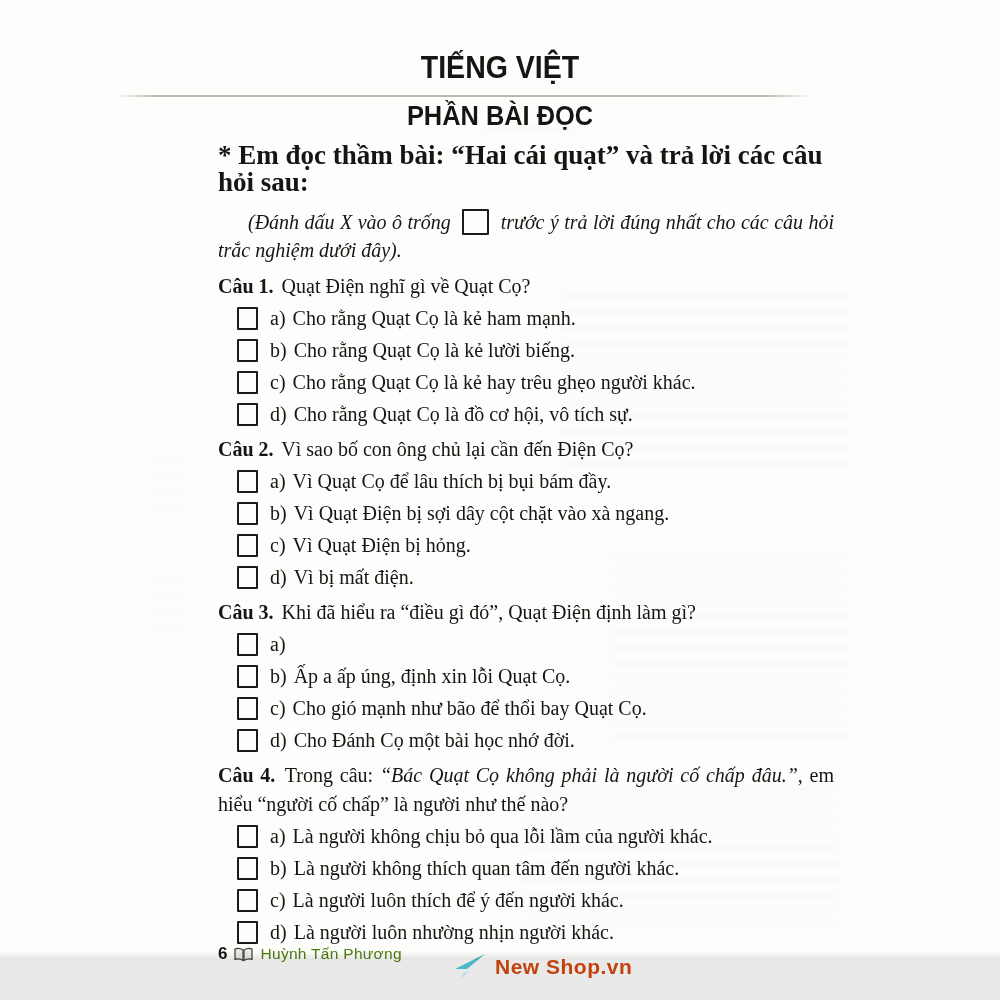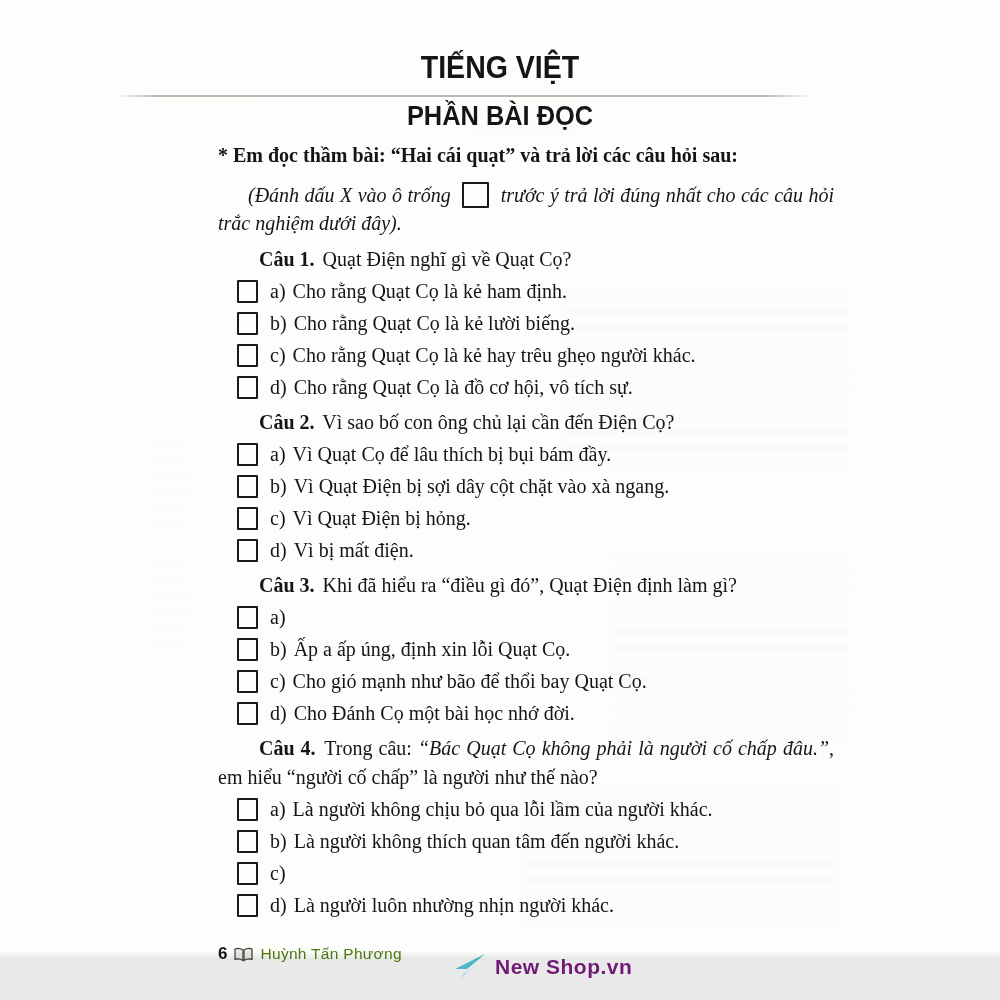--- a/index.html
+++ b/index.html
@@ -27,31 +27,31 @@
   .section-subtitle{
     position:absolute;top:101px;left:0;right:0;margin:0;
     text-align:center;
     font-family:"Liberation Sans","DejaVu Sans",sans-serif;
     font-weight:bold;font-size:27px;
     transform:scaleX(.94);
   }
   
   .content{position:absolute;left:218px;top:142px;width:616px;}
   .intro{
-    margin:0 0 6px;font-weight:bold;font-size:20px;line-height:27px;
+    margin:0 0 6px;font-weight:bold;font-size:27px;line-height:27px;
   }
   .note{
     margin:12px 0 4px;font-style:italic;font-size:20px;line-height:28px;
     text-indent:30px;text-align:justify;
   }
   .question{margin-top:8px;}
   .q-head{
     margin:0 0 6px;font-size:20px;line-height:29px;text-align:justify;
   }
-  .q-label{font-weight:bold;margin-right:3px;margin-left:41px;}
+  .q-label{font-weight:bold;margin-right:3px;}
   .q-quote{font-style:italic;}
   .options{}
   .option{
     display:flex;align-items:center;margin:0 0 9px 19px;
     font-size:20px;line-height:23px;
   }
   .cb{
     box-sizing:border-box;flex:none;width:21px;height:23px;
     border:2px solid #1c1b19;border-radius:1px;background:transparent;
     margin-right:12px;cursor:pointer;
@@ -71,21 +71,21 @@
   .page-num{font-weight:bold;font-size:17px;}
   .book-icon{margin:0 2px;}
   .author{font-size:15.5px;color:#4d7c0f;letter-spacing:.3px;}
   .watermark{
     position:absolute;left:452px;top:952px;
     display:flex;align-items:center;gap:7px;
   }
   .watermark-text{
     font-family:"Liberation Sans","DejaVu Sans",sans-serif;
     font-weight:bold;font-size:21px;letter-spacing:.5px;
-    color:#701a75;
+    color:#c2410c;
   }
   
   .smudge{
     position:absolute;pointer-events:none;opacity:.32;filter:blur(3px);
     background:repeating-linear-gradient(180deg,rgba(112,106,98,.16) 0 3px,transparent 3px 15px);
   }
   .smudge-subtitle{left:478px;top:128px;width:95px;height:16px;opacity:.38;}
   .smudge-a{left:560px;top:296px;width:290px;height:170px;}
   .smudge-b{left:610px;top:556px;width:240px;height:190px;}
   .smudge-c{left:520px;top:788px;width:320px;height:150px;}
@@ -121,21 +121,21 @@
     <div>
   <section class="question">
     <p class="q-head">
       <span class="q-label">Câu 1.</span>
       <span class="q-text">Quạt Điện nghĩ gì về Quạt Cọ?</span><span class="q-quote"></span><span class="q-suffix"></span>
     </p>
     <div class="options">
   <div class="option">
     <span class="cb"></span>
     <span class="opt-key">a)</span>
-    <span class="opt-text">Cho rằng Quạt Cọ là kẻ ham định.</span>
+    <span class="opt-text">Cho rằng Quạt Cọ là kẻ ham mạnh.</span>
   </div>
 
   <div class="option">
     <span class="cb"></span>
     <span class="opt-key">b)</span>
     <span class="opt-text">Cho rằng Quạt Cọ là kẻ lười biếng.</span>
   </div>
 
   <div class="option">
     <span class="cb"></span>
@@ -228,20 +228,21 @@
 
   <div class="option">
     <span class="cb"></span>
     <span class="opt-key">b)</span>
     <span class="opt-text">Là người không thích quan tâm đến người khác.</span>
   </div>
 
   <div class="option">
     <span class="cb"></span>
     <span class="opt-key">c)</span>
+    <span class="opt-text">Là người luôn thích để ý đến người khác.</span>
   </div>
 
   <div class="option">
     <span class="cb"></span>
     <span class="opt-key">d)</span>
     <span class="opt-text">Là người luôn nhường nhịn người khác.</span>
   </div>
 </div>
   </section>
 </div>

